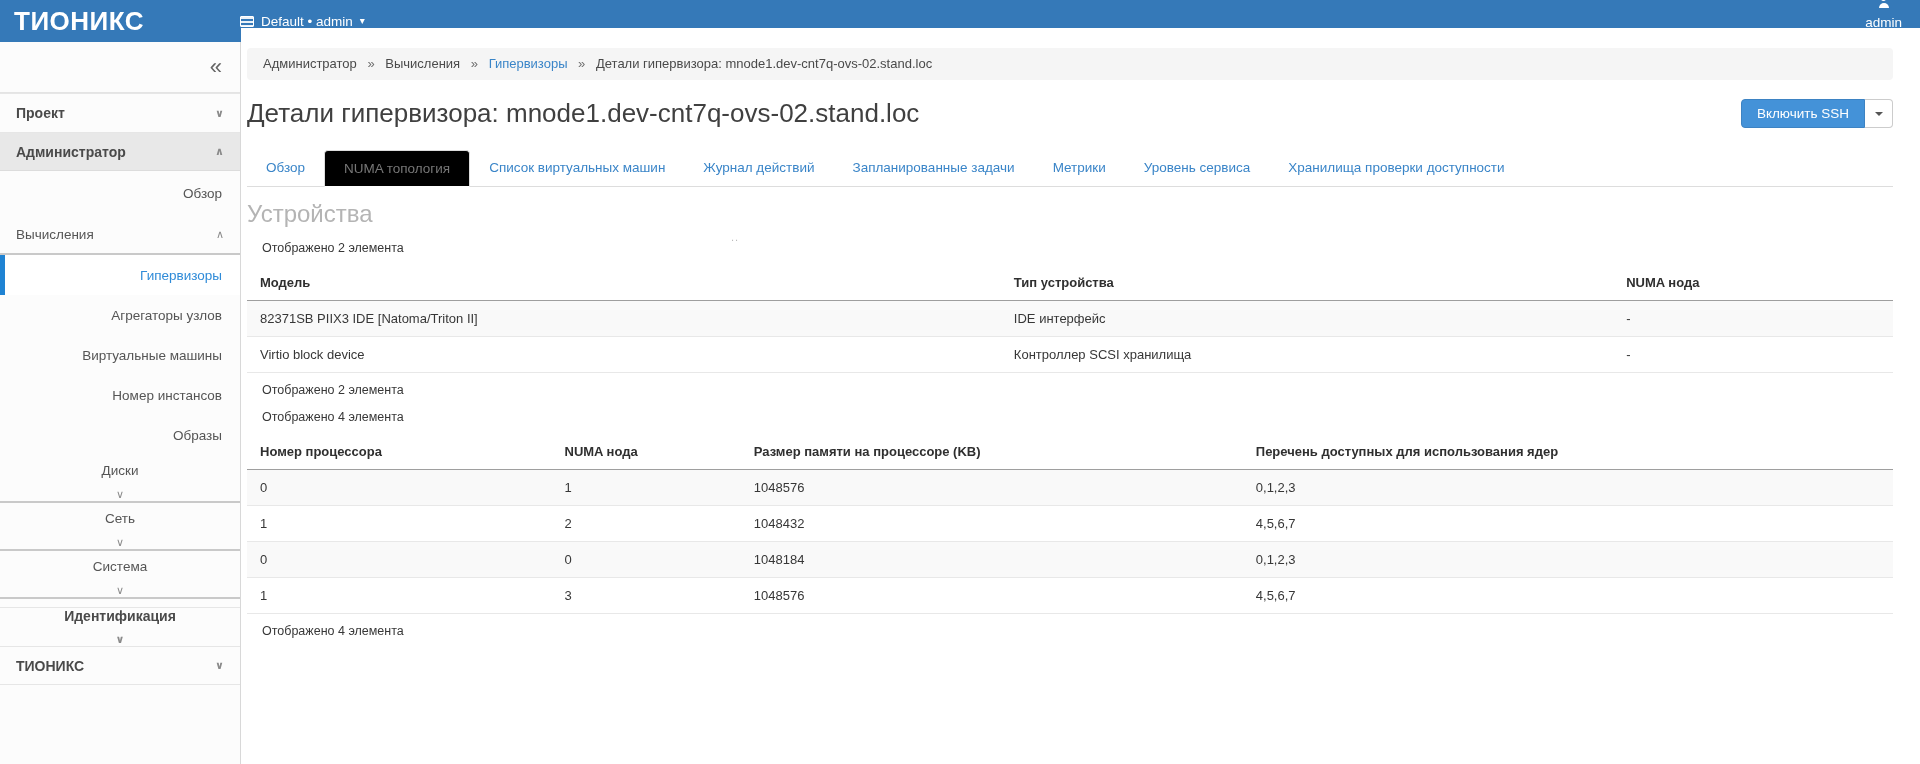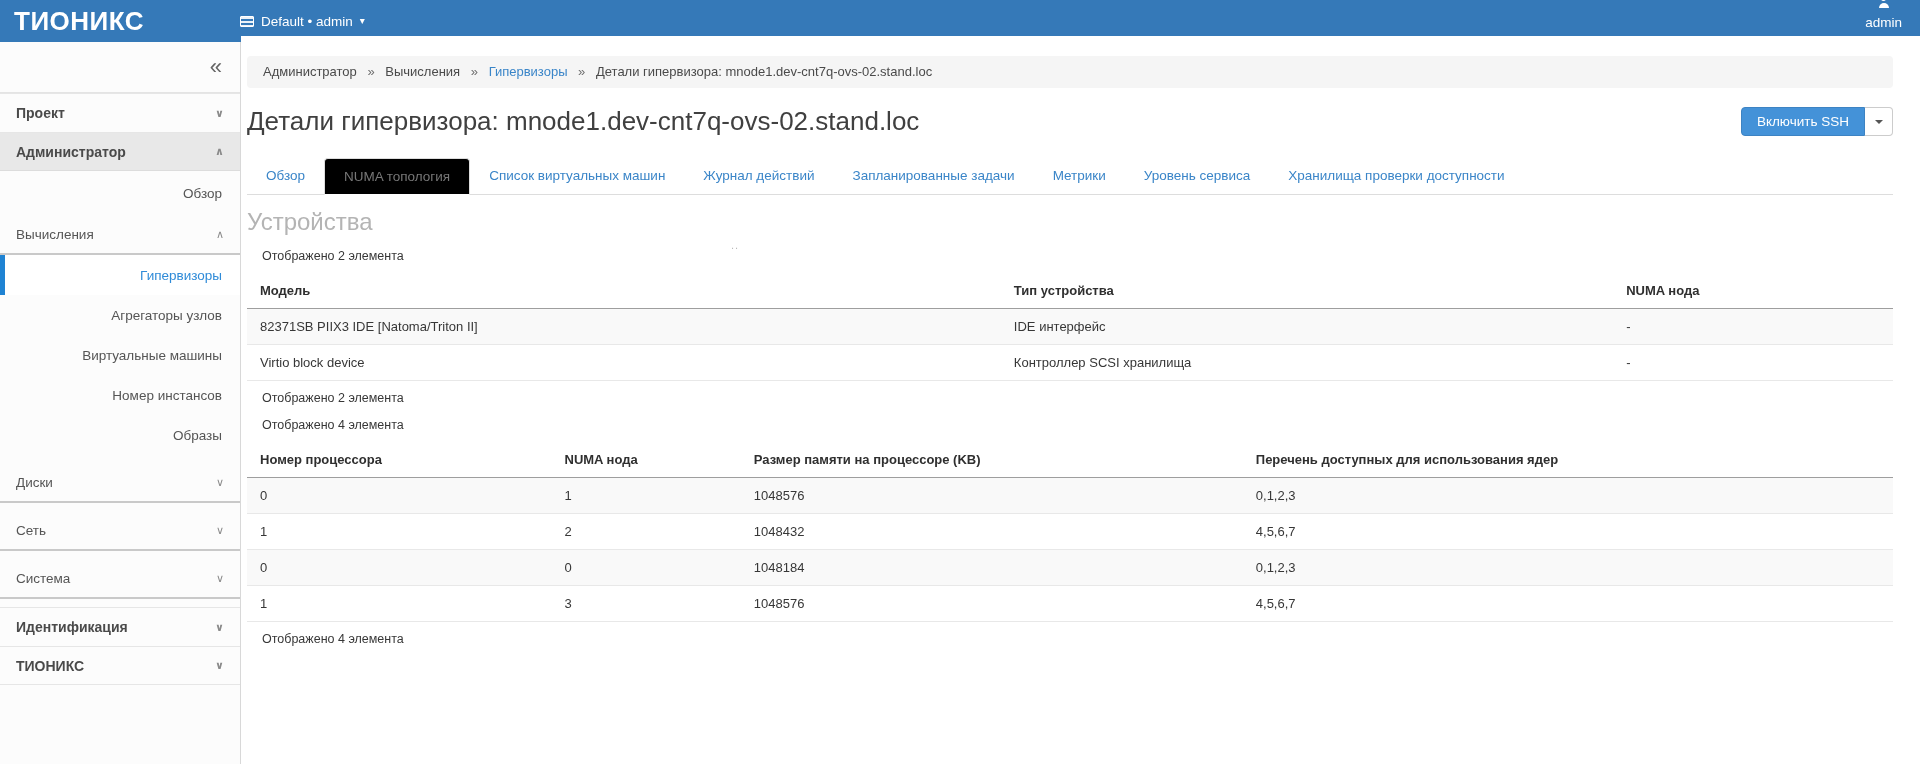--- a/index.html
+++ b/index.html
@@ -30,25 +30,25 @@
   .srow { display:flex; align-items:center; position:relative; cursor:pointer; }
   .s-top { height:39px; padding:0 16px; font-size:14px; font-weight:700; color:#4a4a4a;
     justify-content:space-between; border-top:1px solid #e6e6e6; }
   .s-top.active { background:#e8e8e8; border-bottom:1px solid #dcdcdc; }
   .s-link { height:40px; padding:0 18px; justify-content:flex-end; font-size:13.5px; color:#555; }
   .s-link.first { height:44px; }
   .s-link.selected { color:#2f8bd8; background:#fff; }
   .s-link.selected::before { content:""; position:absolute; left:0; top:0; bottom:0; width:5px; background:#1f83d3; }
   .s-group { height:40px; padding:0 16px; font-size:13.5px; color:#555;
     justify-content:space-between; border-bottom:2px solid #c9c9c9; }
-  .s-group.gap, .s-top.gap { margin-top:8px; }
+  .s-group.gap, .s-top.gap { margin-top:8px;flex-direction:column; }
   .chev { font-size:11px; color:#8a8a8a; font-family:"DejaVu Sans",sans-serif; }
 
   
-  .main { position:absolute; top:36px; left:241px; width:1679px; height:722px;
+  .main { position:absolute; top:28px; left:241px; width:1679px; height:722px;
     padding:20px 27px 0 6px; background:#fff; }
   .breadcrumb { height:32px; line-height:32px; background:#f5f5f5; border-radius:4px;
     padding:0 16px; font-size:13px; color:#4a4a4a; }
   .bc-sep { color:#6f6f6f; margin:0 7px; }
   .bc-link { color:#3a85c8; cursor:pointer; }
 
   .title-row { display:flex; justify-content:space-between; align-items:center; margin-top:18px; }
   .page-title { font-size:26px; font-weight:400; color:#404040; }
   .btn-group { display:flex; }
   .btn-main { background:#4492d8; border:1px solid #3d83c3; color:#fff; font-size:13.5px;

